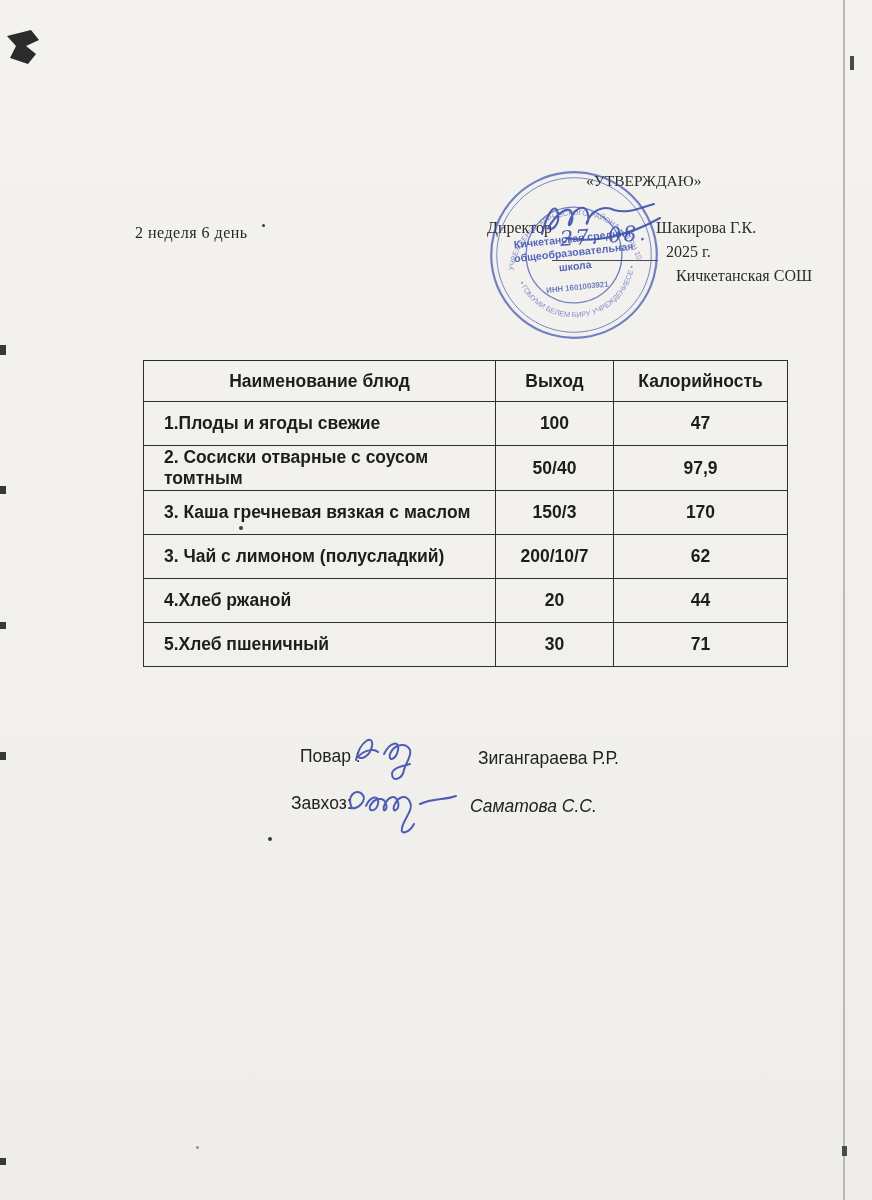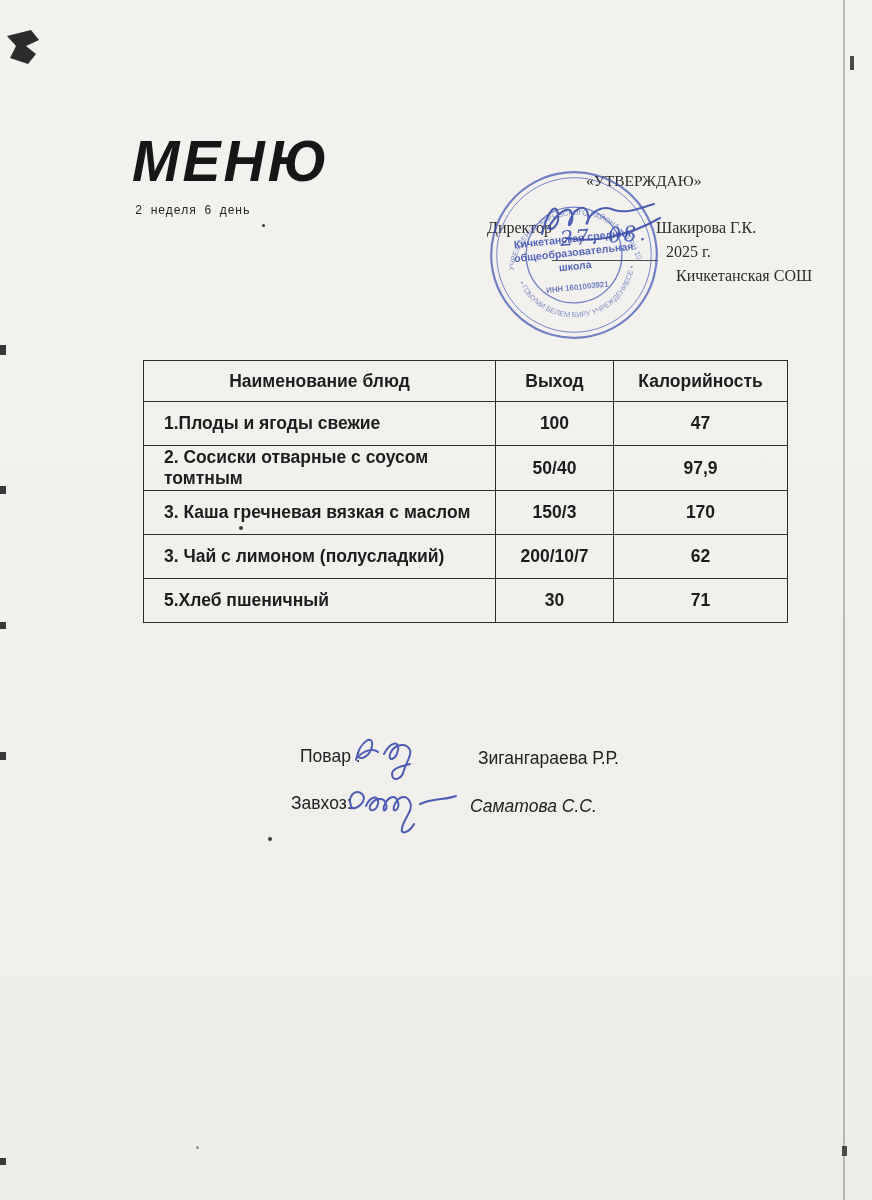--- a/index.html
+++ b/index.html
@@ -18,21 +18,21 @@
   .scanline-v{position:absolute;top:0;left:843px;width:2px;height:1200px;background:#8e8c88;opacity:.55;}
   .scan-tick{position:absolute;background:#4a4a46;}
   .speck{position:absolute;border-radius:50%;background:#3a3a38;}
   
   .menu-title{
     position:absolute;left:132px;top:128px;margin:0;
     font-family:"Liberation Sans",sans-serif;
     font-style:italic;font-weight:bold;
     font-size:57px;letter-spacing:3px;color:#161616;
   }
-  .week-day{position:absolute;left:135px;top:204px;font-size:12px;letter-spacing:.5px;color:#262626;font-family:Liberation Mono, monospace;}
+  .week-day{position:absolute;left:135px;top:224px;font-size:16px;letter-spacing:.5px;color:#262626;}
   .classes-heading{
     position:absolute;left:182px;top:284px;margin:0;
     font-weight:normal;font-size:35px;letter-spacing:1px;color:#242424;
   }
   
   .approve-label{position:absolute;left:586px;top:172px;font-size:15.5px;color:#2b2b2b;}
   .director-label{position:absolute;left:487px;top:219px;font-size:16px;color:#2b2b2b;}
   .director-name{position:absolute;left:656px;top:219px;font-size:16px;color:#2b2b2b;}
   .date-underline{position:absolute;left:552px;top:240px;width:106px;height:20px;border-bottom:1.4px solid #4c4c50;}
   .date-hand{
@@ -84,21 +84,20 @@
   <div class="edge-dash" style="top:752px;height:8px;"></div>
   <div class="edge-dash" style="top:1158px;height:7px;"></div>
   <div class="scanline-v"></div>
   <div class="scan-tick" style="left:850px;top:56px;width:4px;height:14px;"></div>
   <div class="scan-tick" style="left:842px;top:1146px;width:5px;height:10px;"></div>
   <div class="speck" style="left:262px;top:224px;width:3px;height:3px;"></div>
   <div class="speck" style="left:239px;top:526px;width:4px;height:4px;"></div>
   <div class="speck" style="left:268px;top:837px;width:4px;height:4px;"></div>
   <div class="speck" style="left:196px;top:1146px;width:3px;height:3px;opacity:.5;"></div>
 
-  <h1 class="menu-title">МЕНЮ</h1>
   <div class="week-day">2 неделя  6 день</div>
 
   <div class="approve-label">«УТВЕРЖДАЮ»</div>
   <div class="director-label">Директор</div>
   <div class="director-name">Шакирова Г.К.</div>
   <div class="date-underline"></div>
   <div class="date-hand">27. 08.</div>
   <div class="year-label">2025 г.</div>
   <div class="school-name">Кичкетанская СОШ</div>
 
@@ -161,20 +160,25 @@
         <td class="c1">3. Каша гречневая вязкая с маслом</td>
         <td class="c2">150/3</td>
         <td class="c3">170</td>
       </tr>
       <tr>
         <td class="c1">3. Чай с лимоном (полусладкий)</td>
         <td class="c2">200/10/7</td>
         <td class="c3">62</td>
       </tr>
       <tr>
+        <td class="c1">4.Хлеб ржаной</td>
+        <td class="c2">20</td>
+        <td class="c3">44</td>
+      </tr>
+      <tr>
         <td class="c1">5.Хлеб пшеничный</td>
         <td class="c2">30</td>
         <td class="c3">71</td>
       </tr>
     </tbody>
   </table>
 
   <div class="sig-label cook-label">Повар :</div>
   <svg class="sig-cook" width="100" height="58" viewBox="0 0 100 58">
     <g stroke="#4050b0" stroke-width="2" fill="none" stroke-linecap="round" stroke-linejoin="round">

